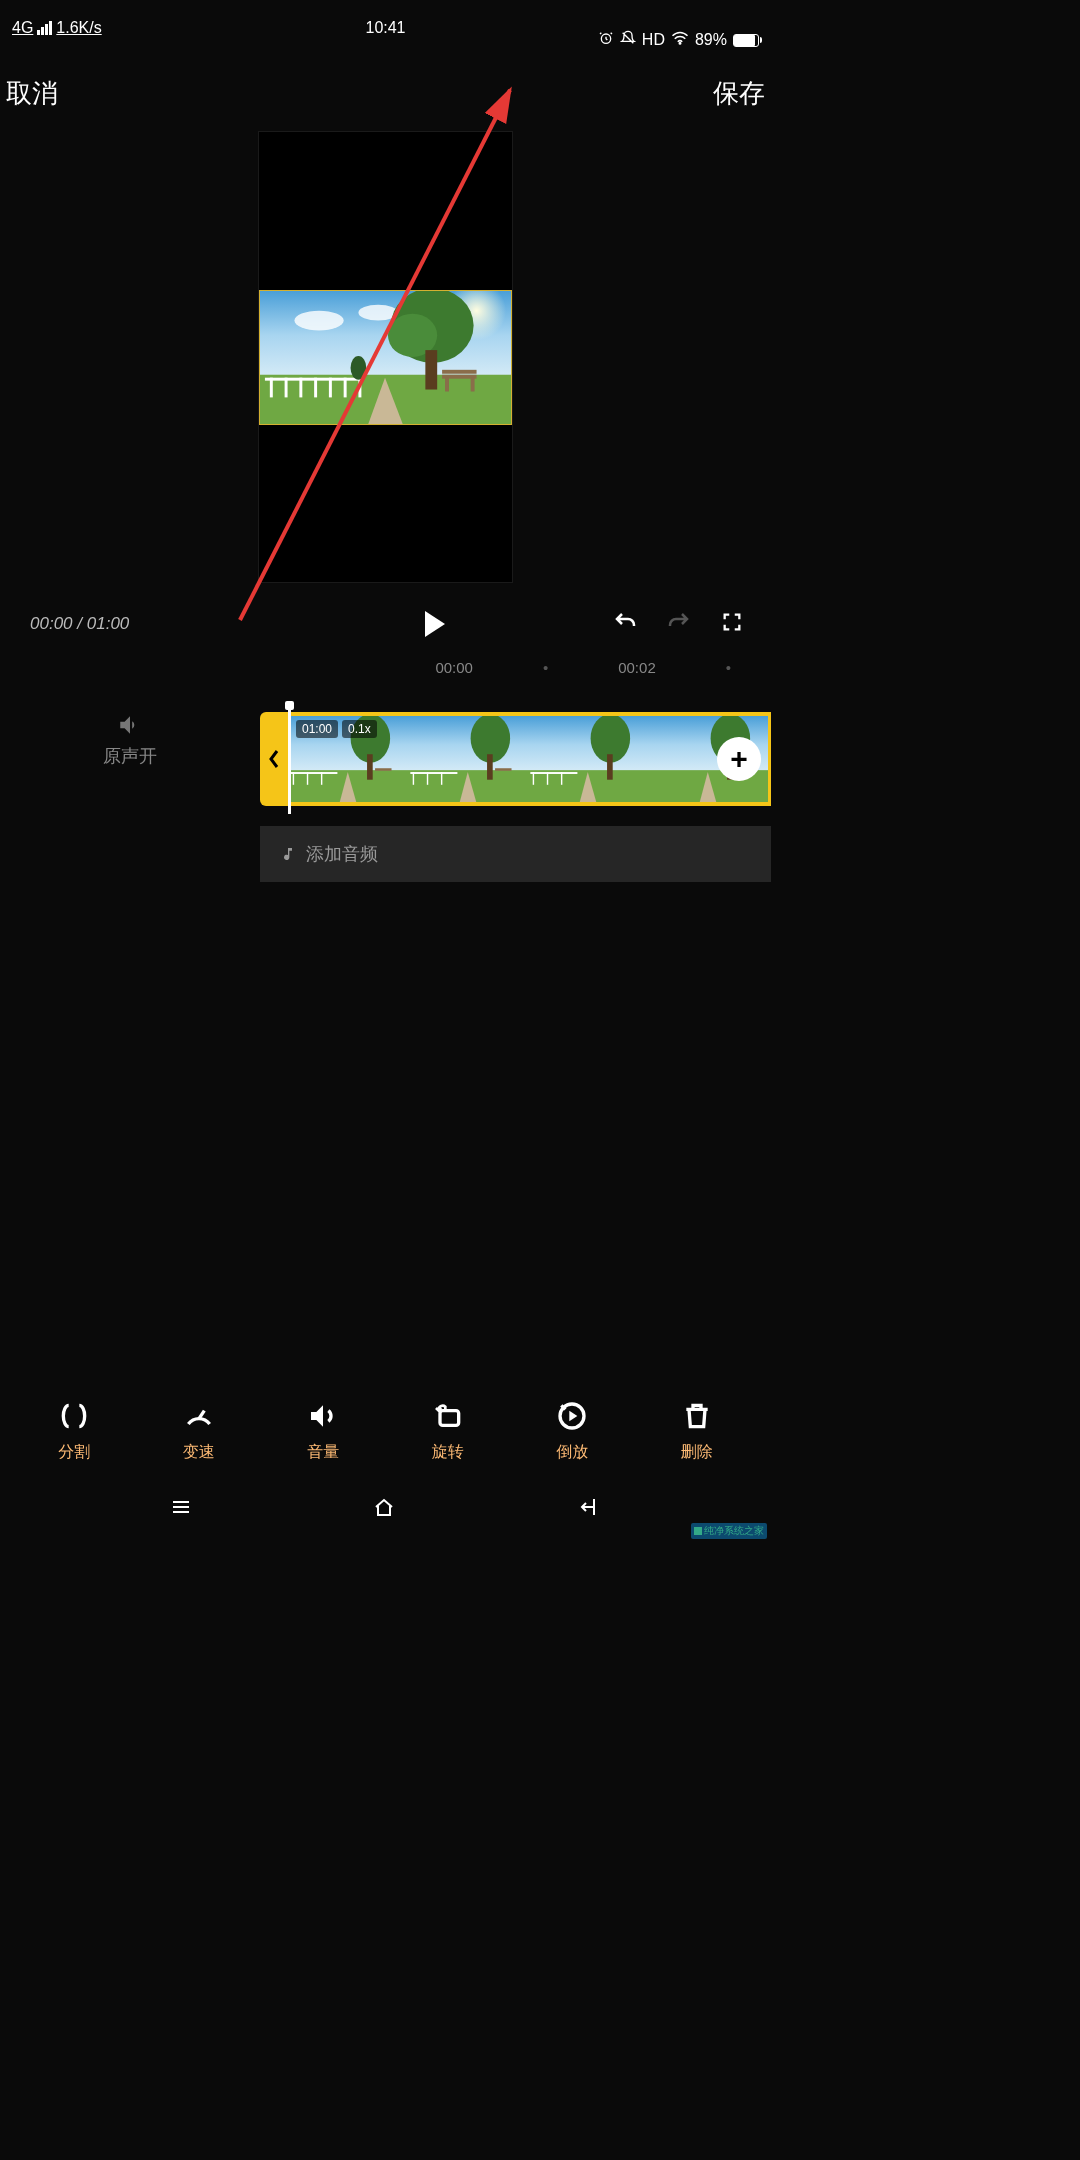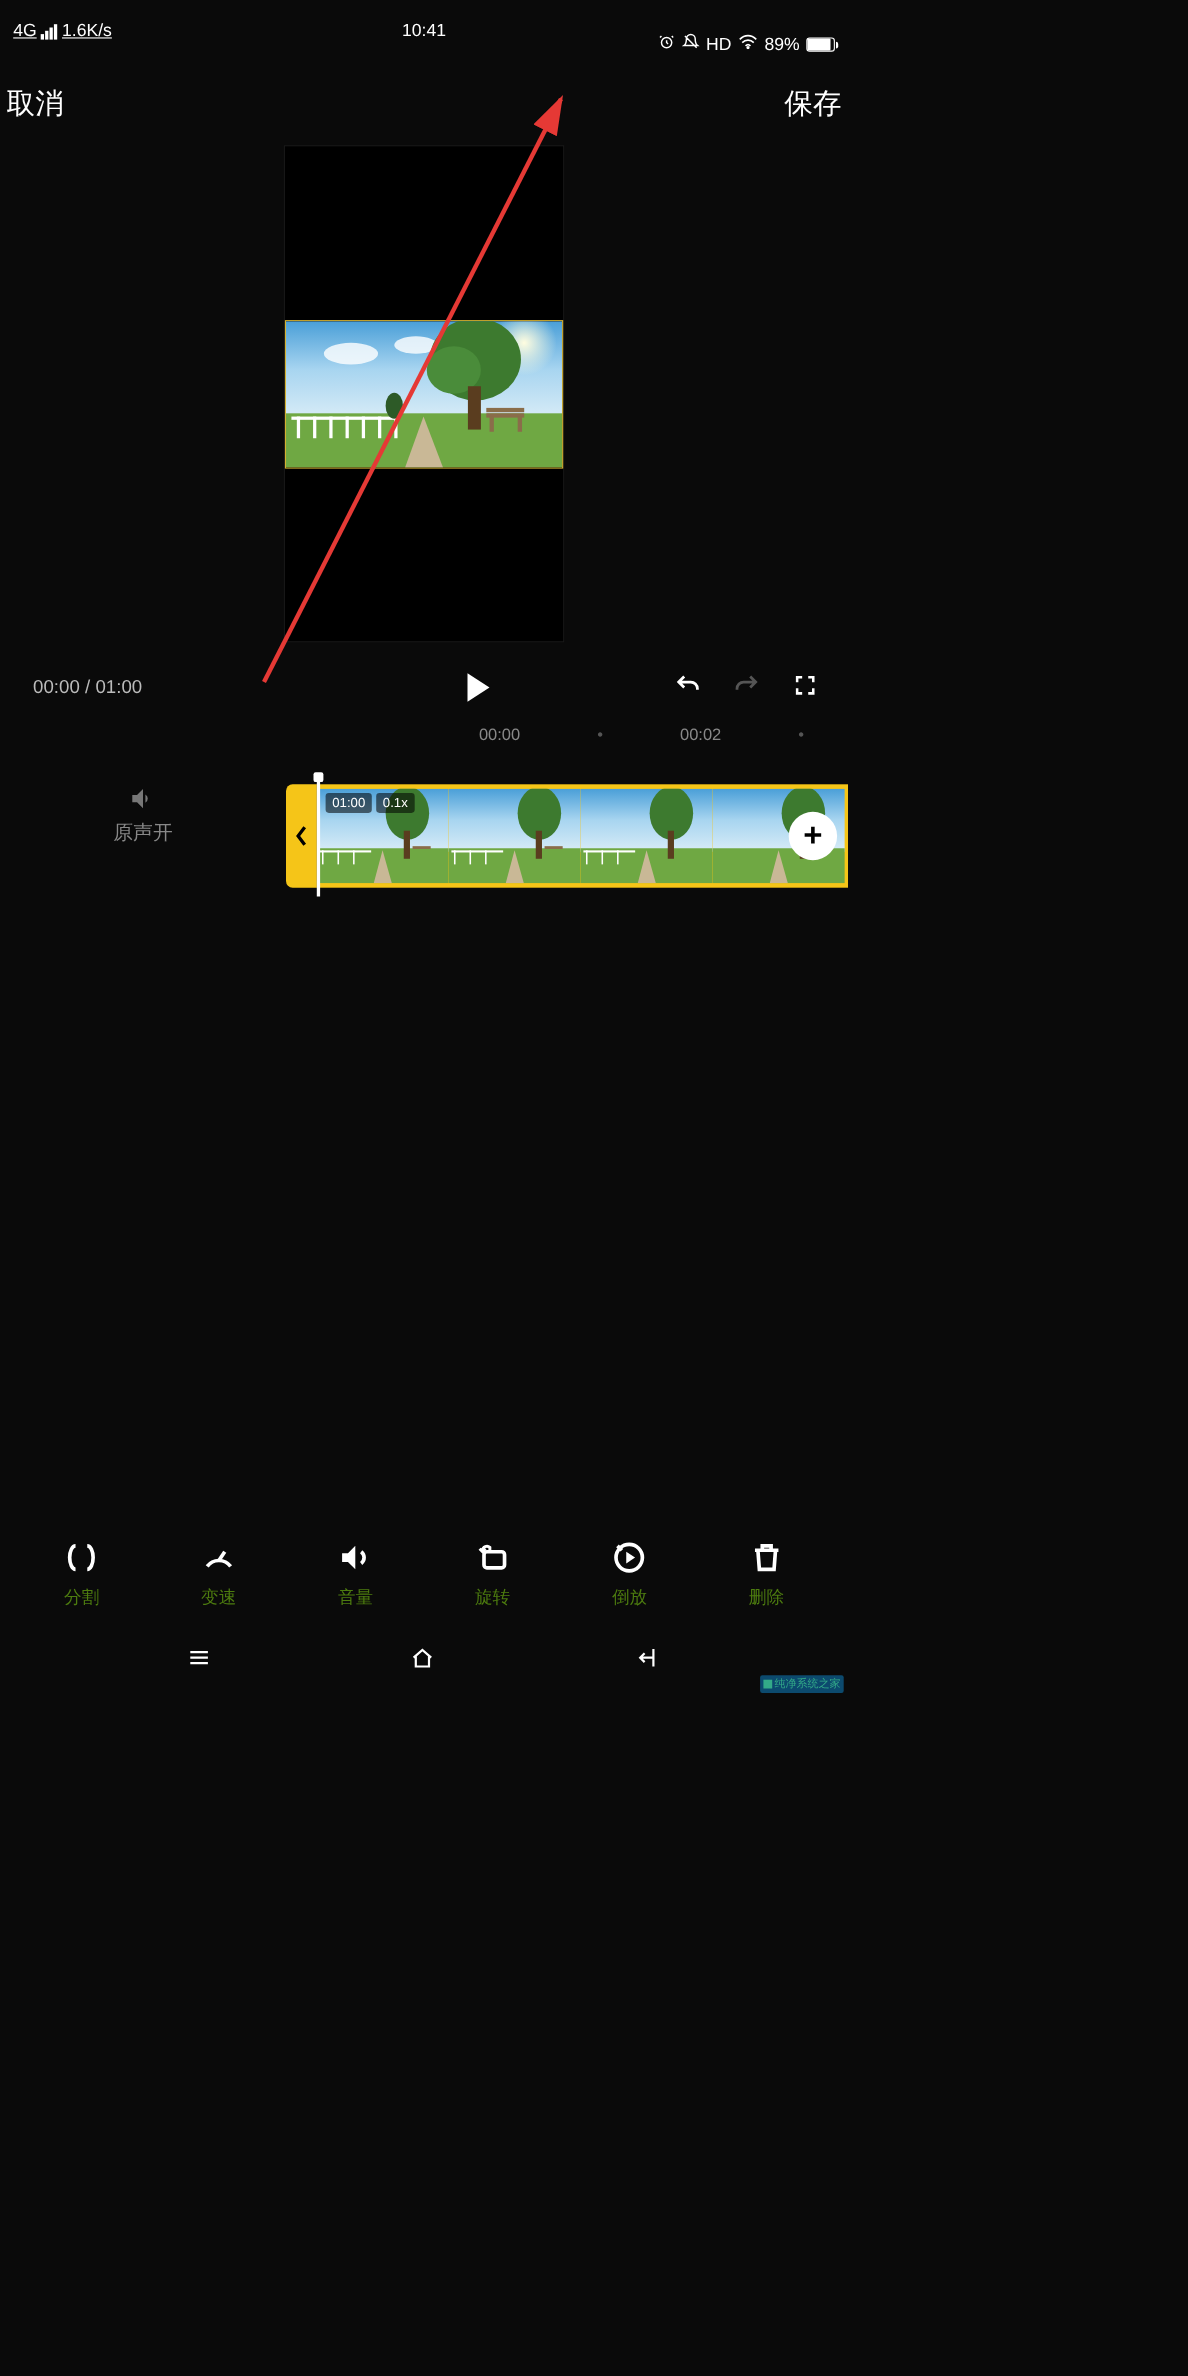--- a/index.html
+++ b/index.html
@@ -30,21 +30,21 @@
     .preview-frame { width: 100%; height: 135px; border: 1px solid #d4b030; position: relative; }
     
     
     .scenic svg { width: 100%; height: 100%; display: block; }
     
     
     .arrow-line { position: absolute; left: 0; top: 0; pointer-events: none; }
     
     
     .pb-row { display: flex; align-items: center; padding: 18px 30px; }
-    .pb-time { font-size: 17px; color: #bbb; }
+    .pb-time { font-size: 17px; color: #bbb; font-style: italic; }
     .play-btn { margin-left: auto; margin-right: auto; }
     .play-tri { width: 0; height: 0; border-left: 20px solid #fff; border-top: 13px solid transparent; border-bottom: 13px solid transparent; }
     .pb-icons { display: flex; gap: 30px; align-items: center; position: absolute; right: 28px; }
     
     
     .ruler { display: flex; justify-content: flex-end; gap: 70px; padding: 4px 40px; color: #888; font-size: 15px; }
     .ruler-dot { color: #555; }
     
     
     .timeline-wrap { display: flex; padding: 32px 0 0 0; }
@@ -60,21 +60,21 @@
     .clip-overlay { position: absolute; top: 8px; left: 8px; display: flex; gap: 4px; z-index: 2; }
     .clip-badge { background: rgba(0,0,0,0.55); color: #fff; font-size: 12px; padding: 2px 6px; border-radius: 3px; }
     .add-btn { position: absolute; right: 10px; top: 50%; transform: translateY(-50%); width: 44px; height: 44px; background: #fff; border-radius: 50%; display: flex; align-items: center; justify-content: center; font-size: 30px; color: #000; font-weight: bold; z-index: 3; }
     .playhead { position: absolute; left: 28px; top: -8px; width: 3px; height: 110px; background: #fff; z-index: 5; }
     .playhead::before { content: ''; position: absolute; top: -3px; left: -3px; width: 9px; height: 9px; background: #fff; border-radius: 2px; }
     
     .audio-bar { background: #262626; color: #999; padding: 16px 20px; font-size: 18px; display: flex; align-items: center; gap: 10px; }
     
     
     .tool-row { position: absolute; bottom: 80px; left: 0; right: 0; display: flex; justify-content: space-around; padding: 0 12px; }
-    .tool { display: flex; flex-direction: column; align-items: center; gap: 8px; color: #4d7c0f; }
+    .tool { display: flex; flex-direction: column; align-items: center; gap: 8px; color: #fdba74; }
     .tool-ic { width: 36px; height: 36px; display: flex; align-items: center; justify-content: center; }
     .tool-lbl { font-size: 16px; }
     
     
     .navbar { position: absolute; bottom: 14px; left: 0; right: 0; display: flex; justify-content: space-around; align-items: center; padding: 10px 80px; }
     .nav-ic { width: 30px; height: 24px; }
     
     
     .wm { position: absolute; right: 4px; bottom: 4px; font-size: 10px; background: #0c4a6e; color: #3a8; padding: 1px 3px; border-radius: 2px; display:flex; align-items:center; gap:2px;}
     .wm::before{content:'';width:8px;height:8px;background:#3a8;}
@@ -254,20 +254,26 @@
               <rect width="255" height="90" fill="url(#sky)"></rect>
               <rect y="85" width="255" height="50" fill="#6fa843"></rect>
               <path d="M110 135 L127 88 L145 135 Z" fill="#c9b896"></path>
               <ellipse cx="175" cy="35" rx="42" ry="38" fill="#3d7a2f"></ellipse>
               <rect x="168" y="60" width="12" height="40" fill="#5a3d1f"></rect>
             </svg>
           </div>
       </div>
       <div class="add-btn">+</div>
     </div>
+    <div class="audio-bar">
+      <svg width="16" height="16" viewBox="0 0 24 24" fill="#999">
+          <path d="M12 3v10.55A4 4 0 1014 17V7h4V3h-6z"></path>
+        </svg>
+      <span>添加音频</span>
+    </div>
   </div>
 </div>
 
 <div class="tool-row">
   <div class="tool">
     <div class="tool-ic">
         <svg viewBox="0 0 24 24" width="32" height="32" fill="none" stroke="#fff" stroke-width="2.5">
           <path d="M6 4v16M18 4v16M6 8c4 0 4 8 12 8M6 16c4 0 4-8 12-8" stroke="none"></path>
           <path d="M8 4a4 8 0 000 16M16 4a4 8 0 010 16"></path>
         </svg>

